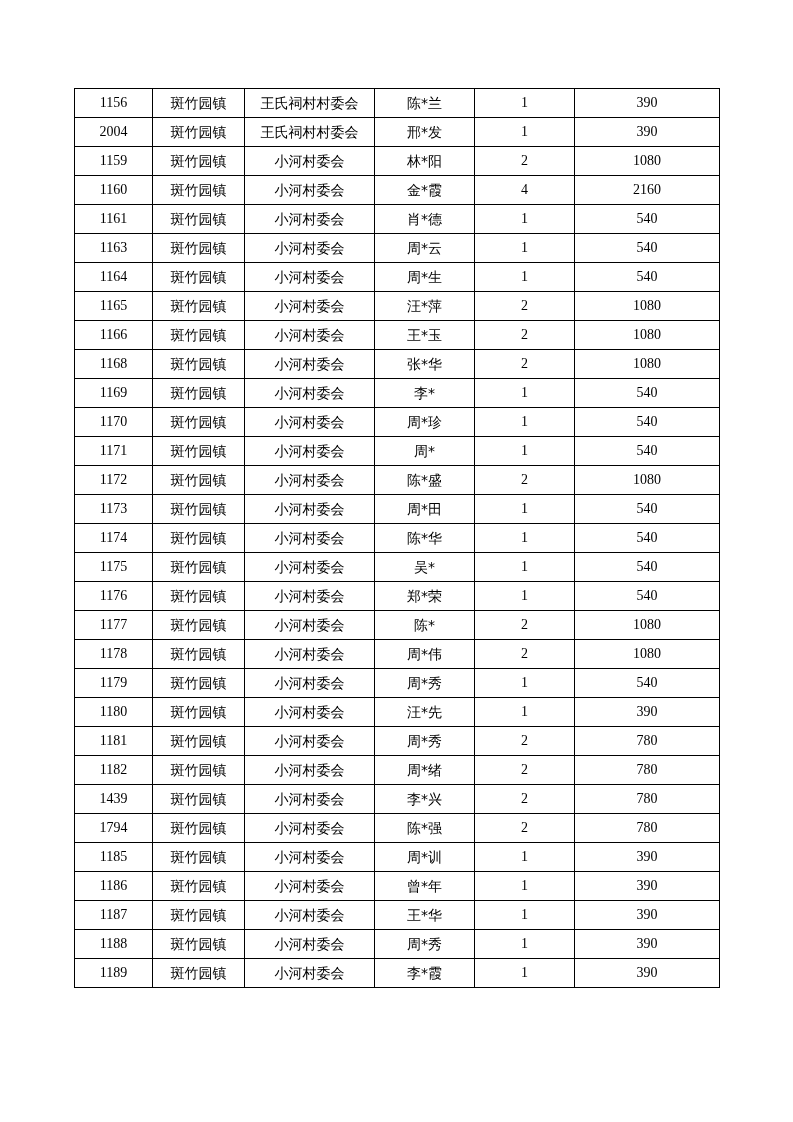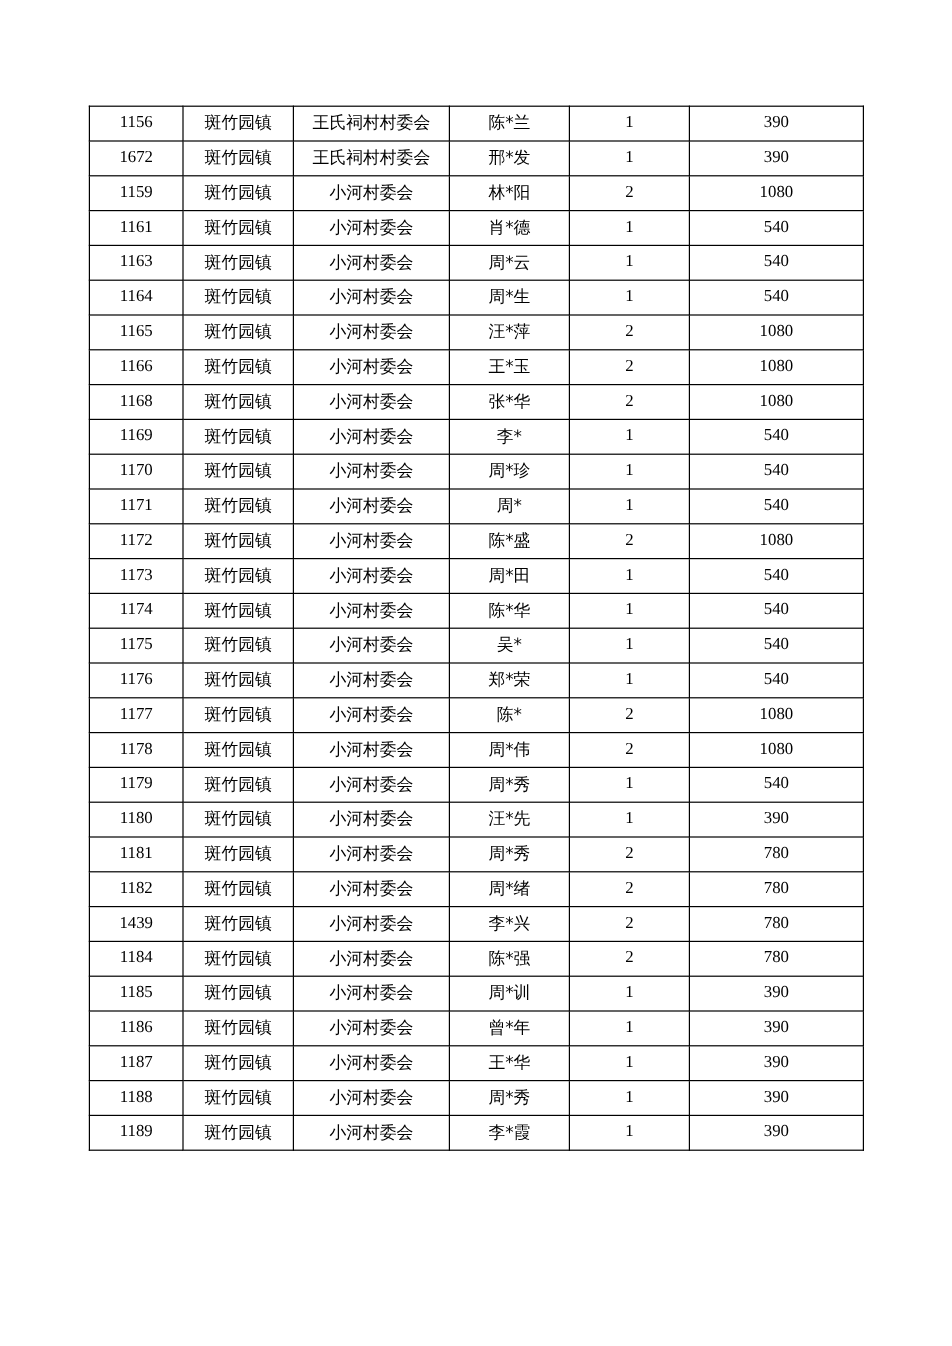--- a/index.html
+++ b/index.html
@@ -67,36 +67,44 @@
     <tbody>
         <tr>
           <td class="cell-num">1156</td>
           <td class="cell-cn">斑竹园镇</td>
           <td class="cell-cn">王氏祠村村委会</td>
           <td class="cell-cn">陈*兰</td>
           <td class="cell-num">1</td>
           <td class="cell-num">390</td>
         </tr>
         <tr>
-          <td class="cell-num">1672</td>
+          <td class="cell-num">2004</td>
           <td class="cell-cn">斑竹园镇</td>
           <td class="cell-cn">王氏祠村村委会</td>
           <td class="cell-cn">邢*发</td>
           <td class="cell-num">1</td>
           <td class="cell-num">390</td>
         </tr>
         <tr>
           <td class="cell-num">1159</td>
           <td class="cell-cn">斑竹园镇</td>
           <td class="cell-cn">小河村委会</td>
           <td class="cell-cn">林*阳</td>
           <td class="cell-num">2</td>
           <td class="cell-num">1080</td>
         </tr>
         <tr>
+          <td class="cell-num">1160</td>
+          <td class="cell-cn">斑竹园镇</td>
+          <td class="cell-cn">小河村委会</td>
+          <td class="cell-cn">金*霞</td>
+          <td class="cell-num">4</td>
+          <td class="cell-num">2160</td>
+        </tr>
+        <tr>
           <td class="cell-num">1161</td>
           <td class="cell-cn">斑竹园镇</td>
           <td class="cell-cn">小河村委会</td>
           <td class="cell-cn">肖*德</td>
           <td class="cell-num">1</td>
           <td class="cell-num">540</td>
         </tr>
         <tr>
           <td class="cell-num">1163</td>
           <td class="cell-cn">斑竹园镇</td>
@@ -251,21 +259,21 @@
         </tr>
         <tr>
           <td class="cell-num">1439</td>
           <td class="cell-cn">斑竹园镇</td>
           <td class="cell-cn">小河村委会</td>
           <td class="cell-cn">李*兴</td>
           <td class="cell-num">2</td>
           <td class="cell-num">780</td>
         </tr>
         <tr>
-          <td class="cell-num">1184</td>
+          <td class="cell-num">1794</td>
           <td class="cell-cn">斑竹园镇</td>
           <td class="cell-cn">小河村委会</td>
           <td class="cell-cn">陈*强</td>
           <td class="cell-num">2</td>
           <td class="cell-num">780</td>
         </tr>
         <tr>
           <td class="cell-num">1185</td>
           <td class="cell-cn">斑竹园镇</td>
           <td class="cell-cn">小河村委会</td>

